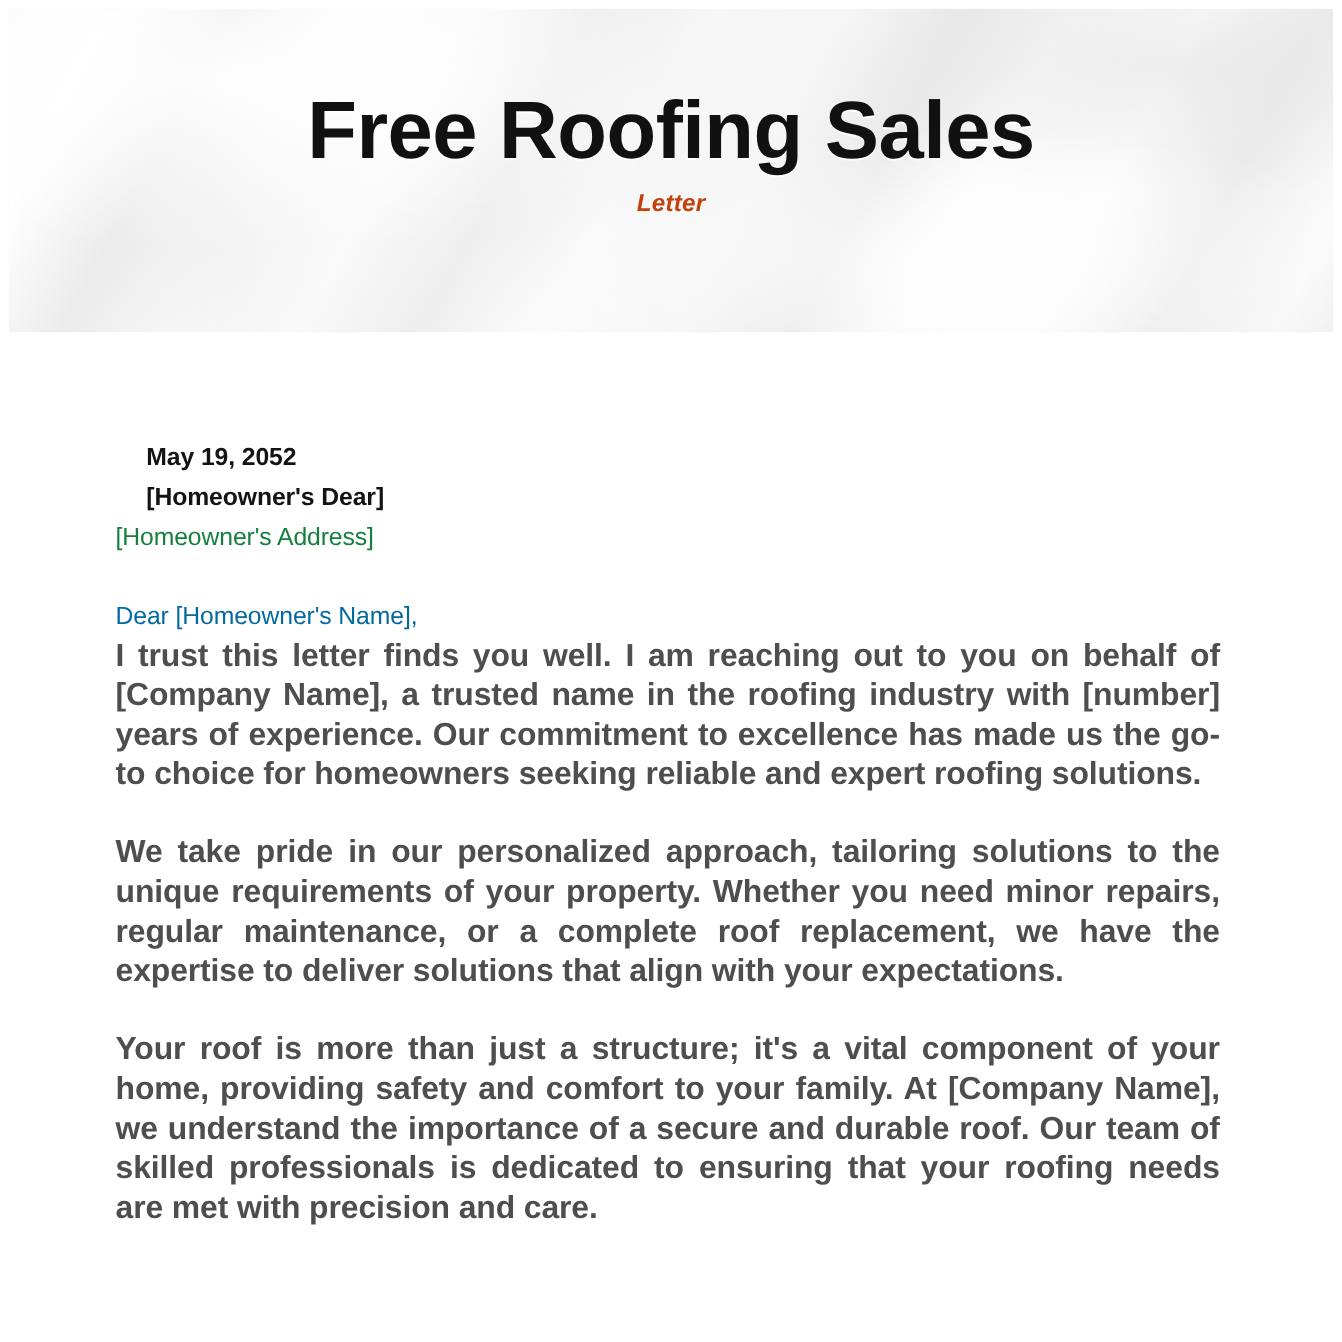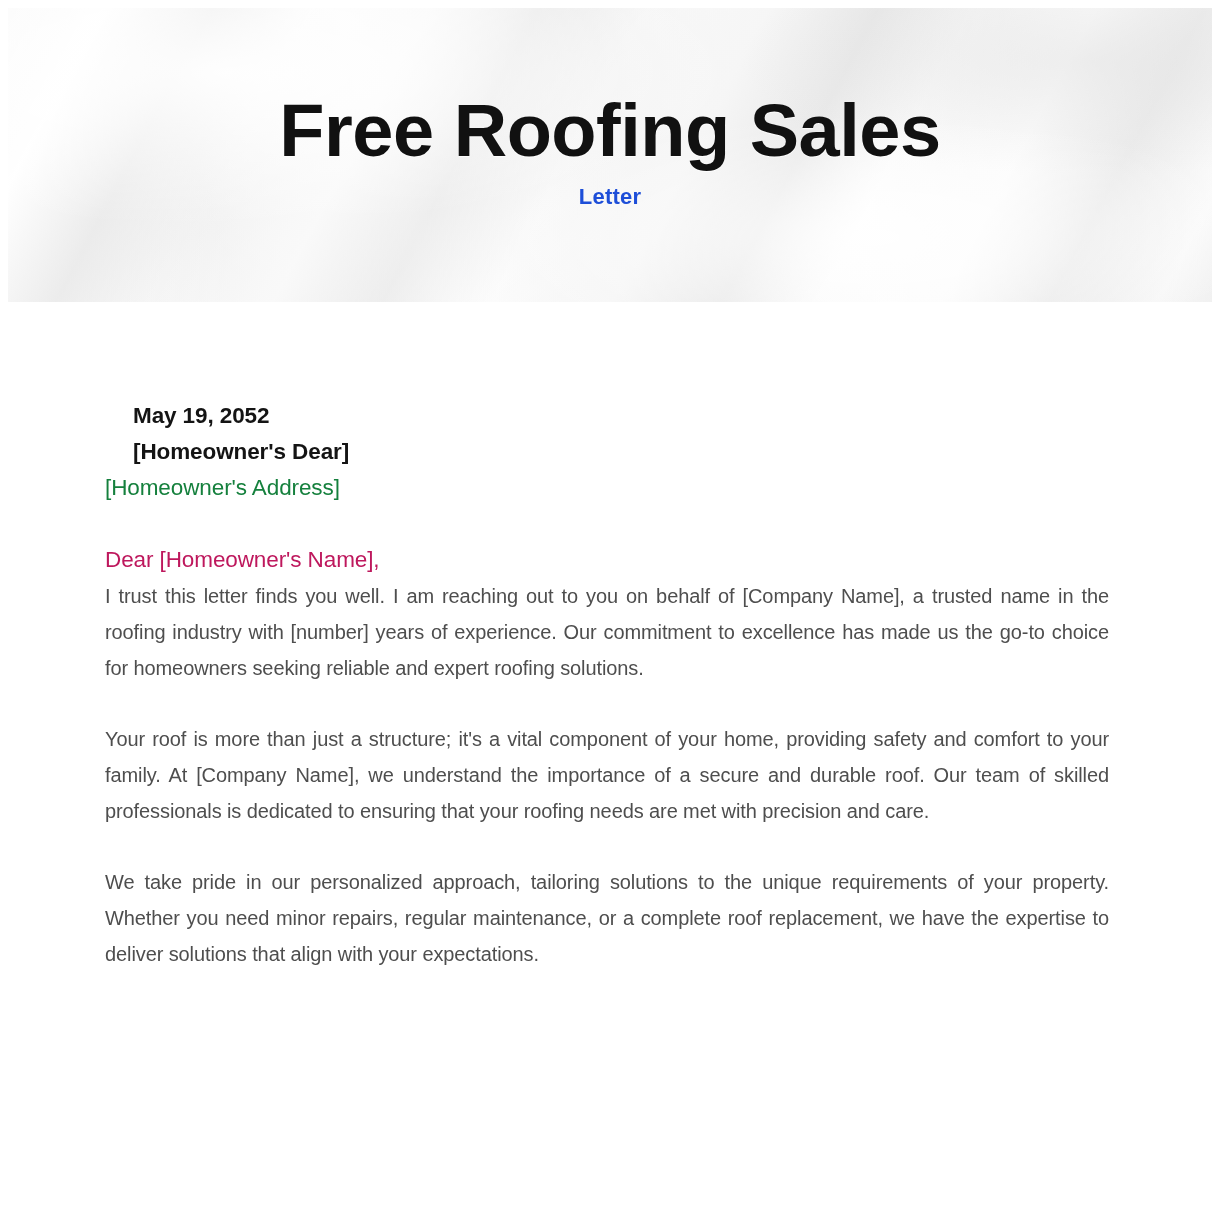--- a/index.html
+++ b/index.html
@@ -75,42 +75,43 @@
     background:
       radial-gradient(ellipse 70% 85% at 18% 22%, rgba(255,255,255,0.92), rgba(255,255,255,0) 62%),
       radial-gradient(ellipse 55% 70% at 72% 78%, rgba(255,255,255,0.80), rgba(255,255,255,0) 60%),
       radial-gradient(ellipse 45% 60% at 90% 18%, rgba(226,226,226,0.55), rgba(255,255,255,0) 65%);
   }
 
   .header-text-wrap {
     position: absolute;
     left: 0;
     right: 0;
-    top: 84px;
+    top: 72px;
     text-align: center;
   }
 
   .doc-title {
     margin: 0;
     font-family: "Liberation Sans", sans-serif;
     font-size: 74px;
     font-weight: 700;
     letter-spacing: -0.5px;
     line-height: 1.05;
     color: #111111;
     text-shadow: 0 1px 1px rgba(255,255,255,0.85);
   }
 
   .doc-subtitle {
     margin: 14px 0 0 0;
     font-family: "Liberation Sans", sans-serif;
     font-size: 22px;
     font-weight: 700;
     letter-spacing: 0.2px;
-    color: #1d4ed8;
+    color: #c2410c;
+    font-style: italic;
   }
 
   
   .letter-body {
     position: absolute;
     left: 105px;
     top: 398px;
     width: 1004px;
   }
 
@@ -128,29 +129,29 @@
     font-weight: 400;
     color: #15803d;
     letter-spacing: -0.1px;
   }
 
   .salutation {
     margin-top: 36px;
     font-size: 22.5px;
     line-height: 36px;
     font-weight: 400;
-    color: #be185d;
+    color: #0369a1;
     letter-spacing: -0.1px;
   }
 
   .para {
     margin-top: 35px;
-    font-size: 20px;
+    font-size: 29px;
     line-height: 36px;
-    font-weight: 400;
+    font-weight: 700;
     color: #4e4e4e;
     text-align: justify;
     text-justify: inter-word;
     letter-spacing: -0.1px;
   }
   .para:first-of-type { margin-top: 0; }
 
   
   .para-clipped { }
 </style>
@@ -173,18 +174,18 @@
 
     <div class="addr-block">
       <div class="addr-line-bold">May 19, 2052</div>
       <div class="addr-line-bold">[Homeowner's Dear]</div>
       <div class="addr-line">[Homeowner's Address]</div>
     </div>
 
     <div class="salutation">Dear [Homeowner's Name],</div>
 
     <p class="para">I trust this letter finds you well. I am reaching out to you on behalf of [Company Name], a trusted name in the roofing industry with [number] years of experience. Our commitment to excellence has made us the go-to choice for homeowners seeking reliable and expert roofing solutions.</p>
+    <p class="para">We take pride in our personalized approach, tailoring solutions to the unique requirements of your property. Whether you need minor repairs, regular maintenance, or a complete roof replacement, we have the expertise to deliver solutions that align with your expectations.</p>
     <p class="para">Your roof is more than just a structure; it's a vital component of your home, providing safety and comfort to your family. At [Company Name], we understand the importance of a secure and durable roof. Our team of skilled professionals is dedicated to ensuring that your roofing needs are met with precision and care.</p>
-    <p class="para">We take pride in our personalized approach, tailoring solutions to the unique requirements of your property. Whether you need minor repairs, regular maintenance, or a complete roof replacement, we have the expertise to deliver solutions that align with your expectations.</p>
 
   </div>
 
 </div>
 
 </body></html>

